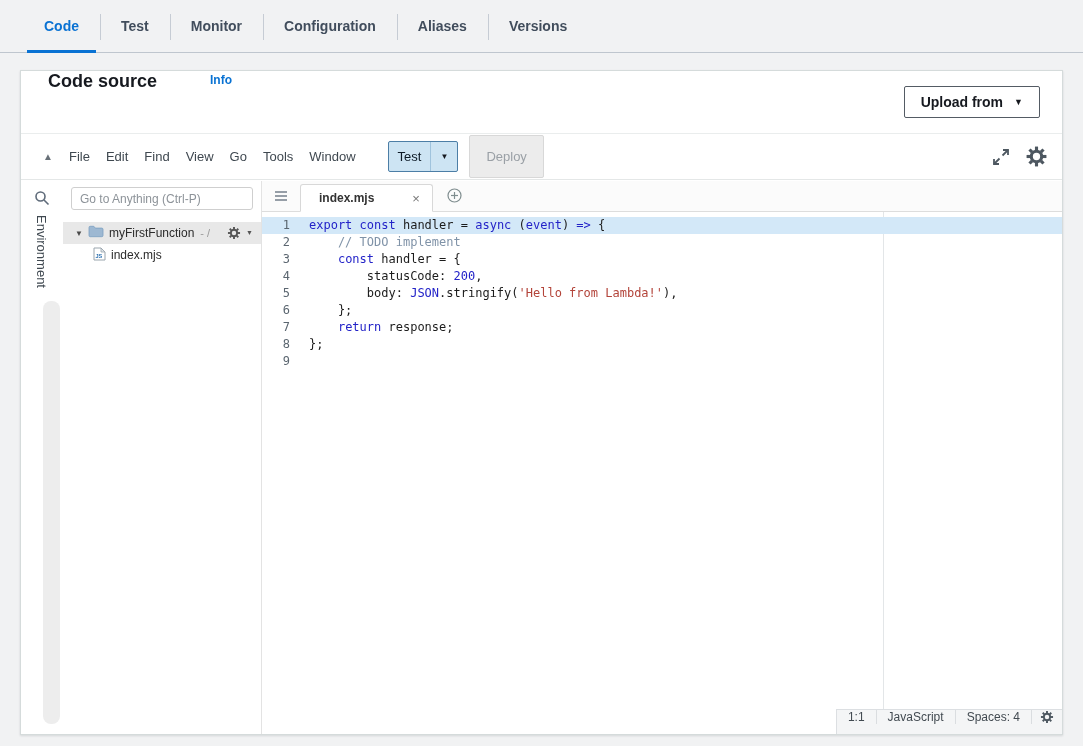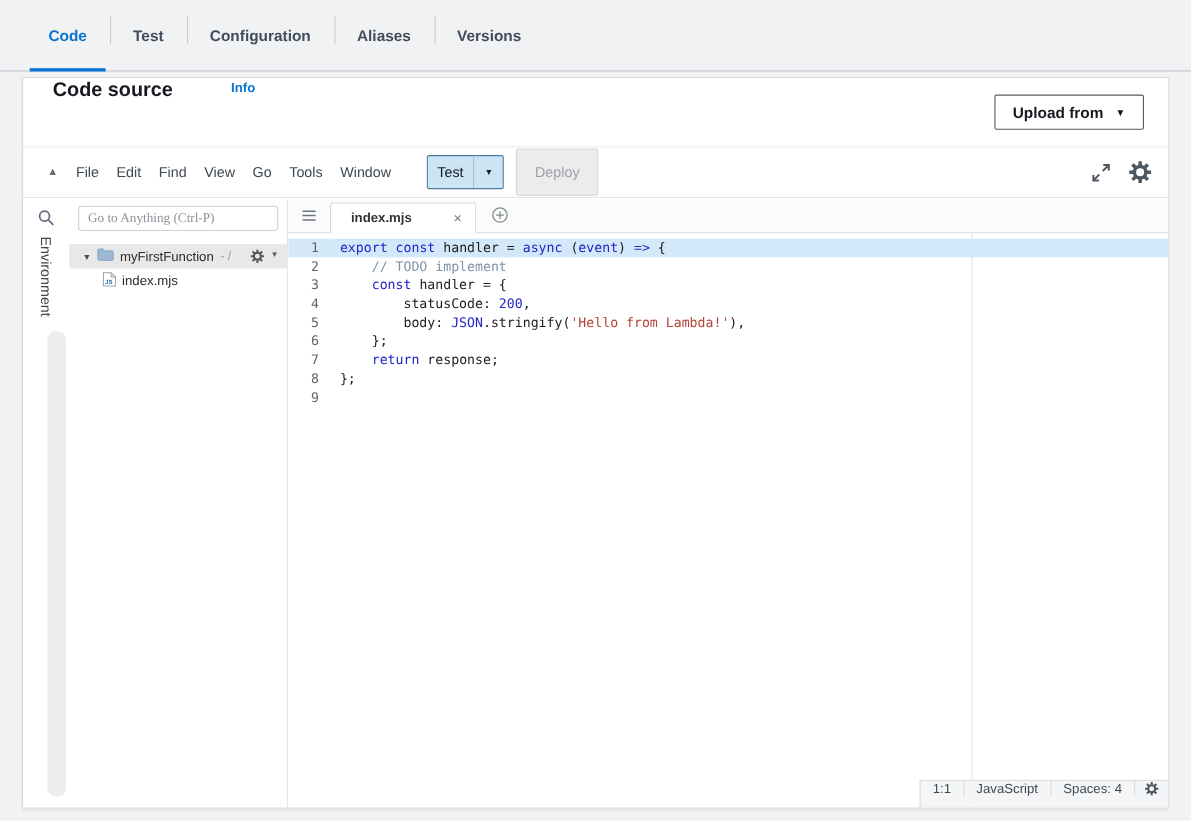--- a/index.html
+++ b/index.html
@@ -4,21 +4,21 @@
 <title>Lambda Code Editor</title>
 <style>
   html,body{margin:0;padding:0;}
   body{
     width:1083px;height:746px;position:relative;overflow:hidden;
     background:#f1f2f3;
     font-family:"Liberation Sans",sans-serif;
     -webkit-font-smoothing:antialiased;
   }
   
-  .top-nav{position:absolute;top:0;left:0;right:0;height:65px;border-bottom:1px solid #bfc6ce;display:flex;align-items:stretch;padding-left:23px;box-sizing:border-box;}
+  .top-nav{position:absolute;top:0;left:0;right:0;height:53px;border-bottom:1px solid #bfc6ce;display:flex;align-items:stretch;padding-left:23px;box-sizing:border-box;}
   .tab{position:relative;display:flex;align-items:center;padding:0 21px;font-size:14px;font-weight:700;color:#414d5c;cursor:pointer;white-space:nowrap;}
   .tab + .tab::before{content:"";position:absolute;left:0;top:14px;height:26px;width:1px;background:#c6ccd4;}
   .tab.active{color:var(--accent,#0972d3);}
   .tab.active::after{content:"";position:absolute;left:4px;right:4px;bottom:-1px;height:3px;background:var(--accent,#0972d3);}
   
   .panel{position:absolute;left:20px;right:20px;top:70px;height:665px;background:#fff;border:1px solid #d5dbdb;box-shadow:0 1px 2px rgba(0,28,36,.12);box-sizing:border-box;overflow:hidden;}
   .panel-header{height:62px;display:flex;align-items:flex-start;padding-left:27px;position:relative;gap:39px;}
   .page-title{font-size:18px;font-weight:700;color:#16191f;}
   .info-link{margin-left:14px;font-size:12px;font-weight:700;color:var(--accent,#0972d3);text-decoration:none;cursor:pointer;position:relative;top:2px;}
   .upload-btn{position:absolute;right:22px;top:15px;height:32px;background:#fff;border:1px solid #545b64;border-radius:2px;font-family:inherit;font-weight:700;font-size:14px;color:#16191f;padding:0 16px;display:flex;align-items:center;gap:11px;cursor:pointer;}
@@ -33,21 +33,21 @@
   .deploy-btn{margin-left:11px;height:43px;padding:0 16px;background:#ececec;border:1px solid #d8d8d8;border-radius:2px;color:#9aa0a6;font-size:13px;font-family:inherit;display:flex;align-items:center;cursor:default;}
   .menubar-right{position:absolute;right:14px;top:0;bottom:0;display:flex;align-items:center;gap:15px;}
   .icon-btn{display:flex;align-items:center;justify-content:center;cursor:pointer;background:none;border:none;padding:0;}
   
   .content{position:absolute;top:110px;left:0;right:0;bottom:0;display:flex;}
   .iconstrip{width:42px;position:relative;background:#fff;flex:none;}
   .strip-search{margin:9px auto 0;display:block;width:16px;cursor:pointer;}
   .env-label{writing-mode:vertical-rl;font-size:13px;color:#3f4850;position:absolute;top:34px;left:13px;cursor:pointer;}
   .strip-scroll{position:absolute;left:22px;top:120px;bottom:10px;width:17px;background:#ededed;border-radius:8px;}
   .filepanel{width:199px;flex:none;border-right:1px solid #e3e3e3;position:relative;background:#fff;box-sizing:border-box;}
-  .goto-input{margin:6px 8px 0;width:calc(100% - 16px);height:23px;border:1px solid #cfcfcf;border-radius:3px;font-size:12px;font-family:Liberation Serif, serif;padding:4px 8px;color:#444;box-sizing:border-box;outline:none;}
+  .goto-input{margin:6px 8px 0;width:calc(100% - 16px);height:23px;border:1px solid #cfcfcf;border-radius:3px;font-size:12px;font-family:Liberation Sans, sans-serif;padding:4px 8px;color:#444;box-sizing:border-box;outline:none;}
   .goto-input::placeholder{color:#8d9399;}
   .tree{margin-top:12px;font-size:12px;color:#2b2b2b;}
   .tree-row{height:22px;display:flex;align-items:center;cursor:pointer;position:relative;}
   .tree-row.root{background:#e8e8e8;padding-left:12px;}
   .tree-row.child{padding-left:30px;}
   .disclosure{font-size:8px;color:#4a4a4a;width:13px;}
   .tree-label{margin-left:5px;}
   .tree-suffix{margin-left:6px;color:#9a9a9a;font-size:11px;}
   .tree-gear{position:absolute;right:20px;top:4px;}
   .tree-gear-caret{position:absolute;right:8px;top:7px;font-size:7px;color:#555;}
@@ -79,20 +79,23 @@
 </style>
 </head>
 <body>
 
 <nav class="top-nav">
   <div class="tab active">
       <span>Code</span>
     </div>
   <div class="tab">
       <span>Test</span>
+    </div>
+  <div class="tab">
+      <span>Monitor</span>
     </div>
   <div class="tab">
       <span>Configuration</span>
     </div>
   <div class="tab">
       <span>Aliases</span>
     </div>
   <div class="tab">
       <span>Versions</span>
     </div>

